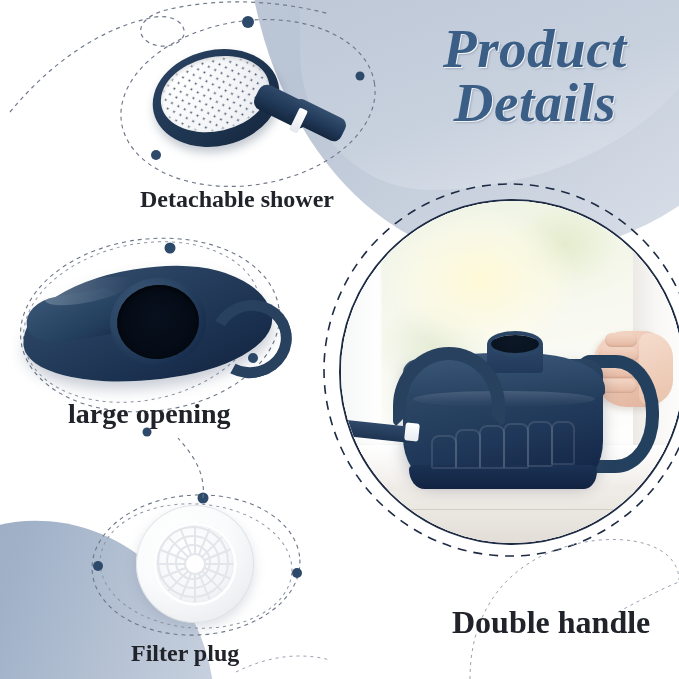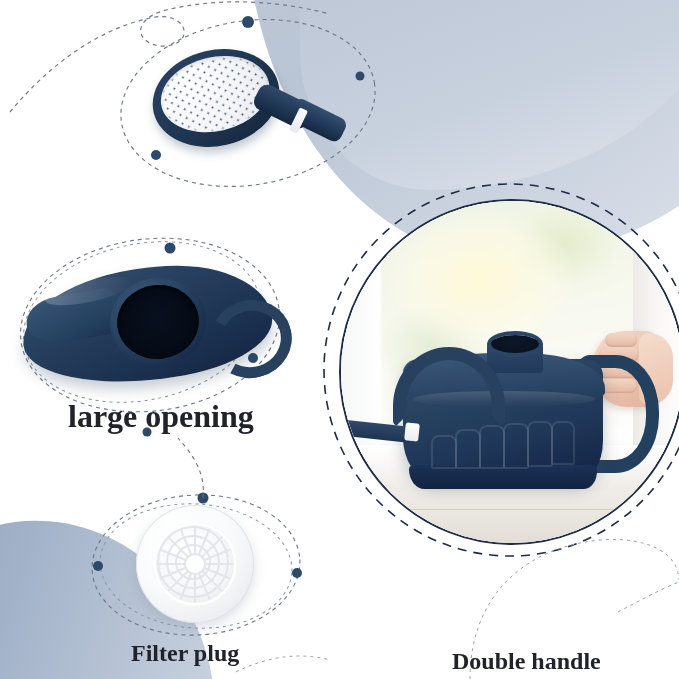--- a/index.html
+++ b/index.html
@@ -38,23 +38,23 @@
   .title .l2{display:block;}
 
   
   .label{
     position:absolute;
     font-family:"Liberation Serif",serif;
     font-weight:bold;color:#20232a;
     white-space:nowrap;
   }
   #lbl-shower{left:140px;top:186px;font-size:24px;}
-  #lbl-opening{left:68px;top:398px;font-size:32px;}
+  #lbl-opening{left:68px;top:398px;font-size:28px;}
   #lbl-filter{left:131px;top:640px;font-size:24px;}
-  #lbl-handle{left:452px;top:604px;font-size:24px;margin-top:44px;}
+  #lbl-handle{left:452px;top:604px;font-size:32px;}
 
   
   #deco{position:absolute;left:0;top:0;width:679px;height:679px;}
 
   
   .shower-wrap{position:absolute;left:150px;top:46px;width:200px;height:115px;}
   .shower-rose{
     position:absolute;left:2px;top:4px;width:128px;height:96px;
     background:linear-gradient(150deg,#2c4463 0%,#1e3551 55%,#16263d 100%);
     border-radius:50%;
@@ -311,31 +311,36 @@
 
     <circle cx="510" cy="370" r="186" fill="none" stroke="#1d2b44" stroke-width="1.6" stroke-dasharray="9 7"></circle>
 
     <path d="M470,679 C470,600 520,548 600,540 C652,536 679,556 679,580" fill="none" stroke="#9aa2af" stroke-width="1" stroke-dasharray="3 4"></path>
 
     <path d="M618,612 C648,596 668,586 679,582" fill="none" stroke="#9aa2af" stroke-width="1" stroke-dasharray="3 4"></path>
 
     <path d="M236,672 C268,656 300,652 330,660" fill="none" stroke="#9aa2af" stroke-width="1" stroke-dasharray="3 4"></path>
   </svg>
 
+  <div class="title">
+    <span>Product</span>
+    <span class="l2">Details</span>
+  </div>
 
   <div class="shower-wrap">
     <div class="shower-rose">
       <div class="shower-face">
         <div class="holes"></div>
       </div>
     </div>
     <div class="shower-neck"></div>
     <div class="shower-stem"></div>
     <div class="shower-band"></div>
   </div>
+  <div class="label" id="lbl-shower">Detachable shower</div>
 
   <div class="open-wrap">
     <div class="open-body"></div>
     <div class="open-spout"></div>
     <div class="open-handle"></div>
     <div class="open-rim">
       <div class="open-hole"></div>
     </div>
     <div class="open-gloss"></div>
   </div>

